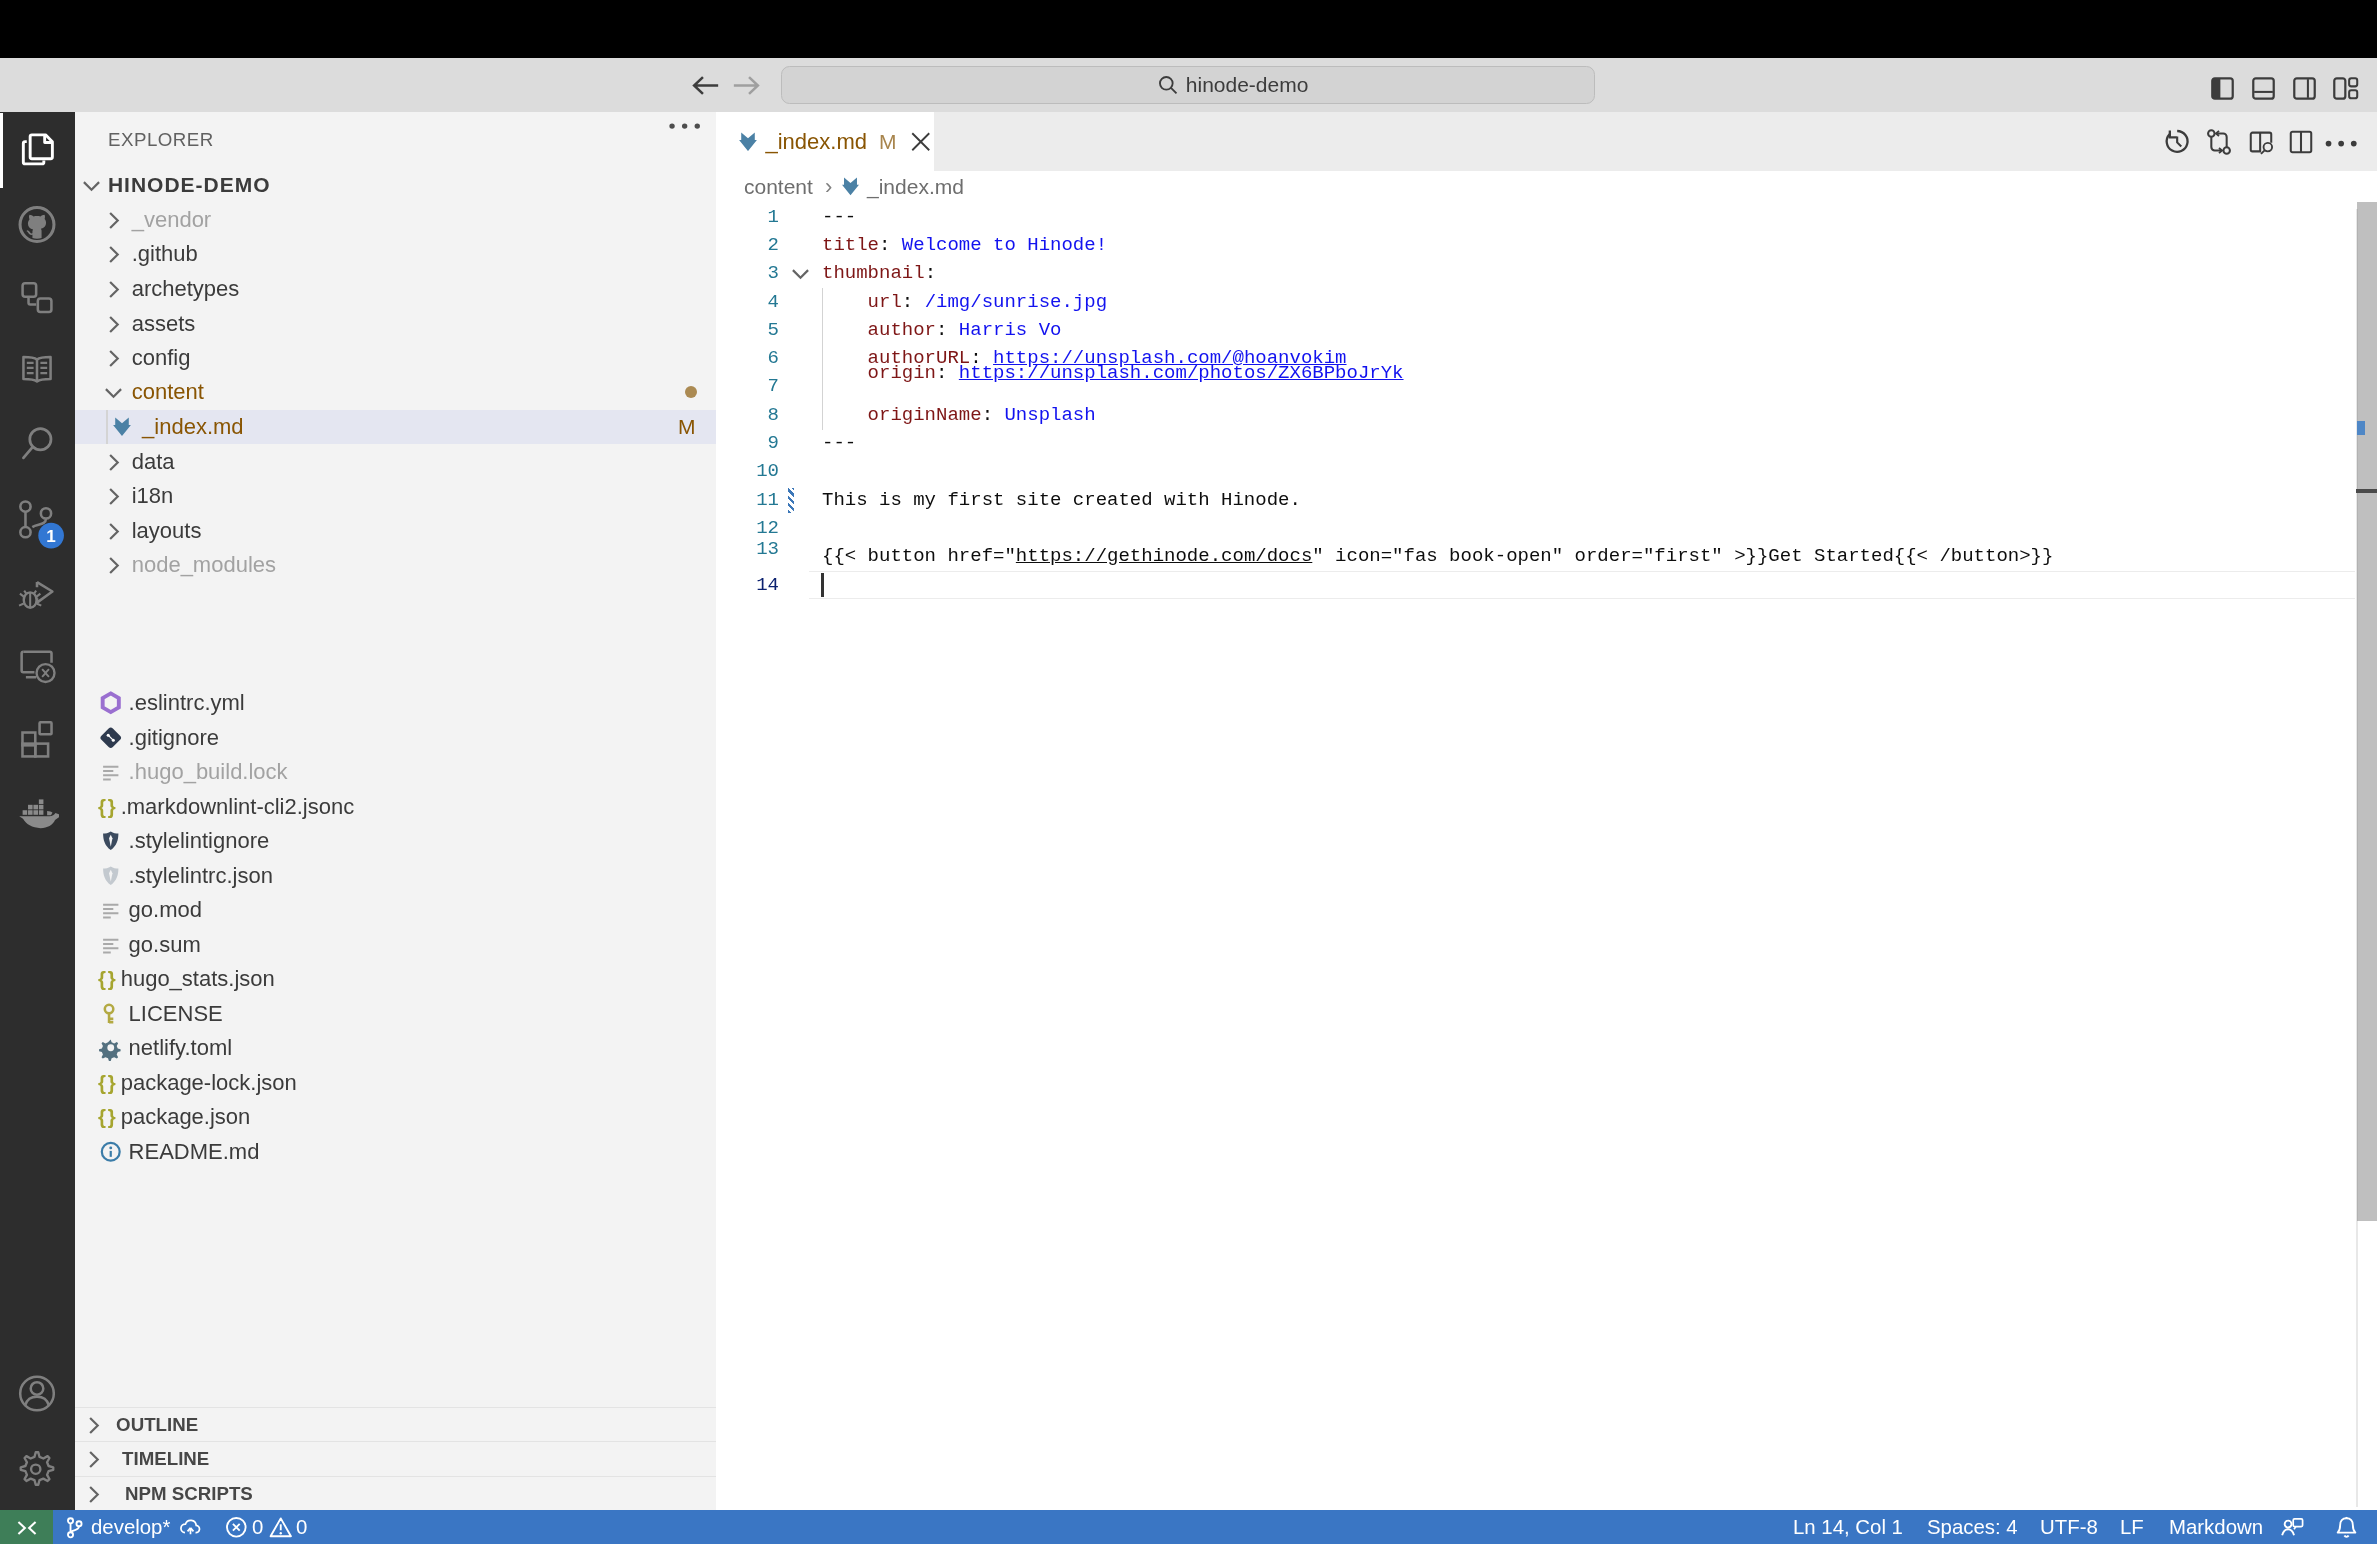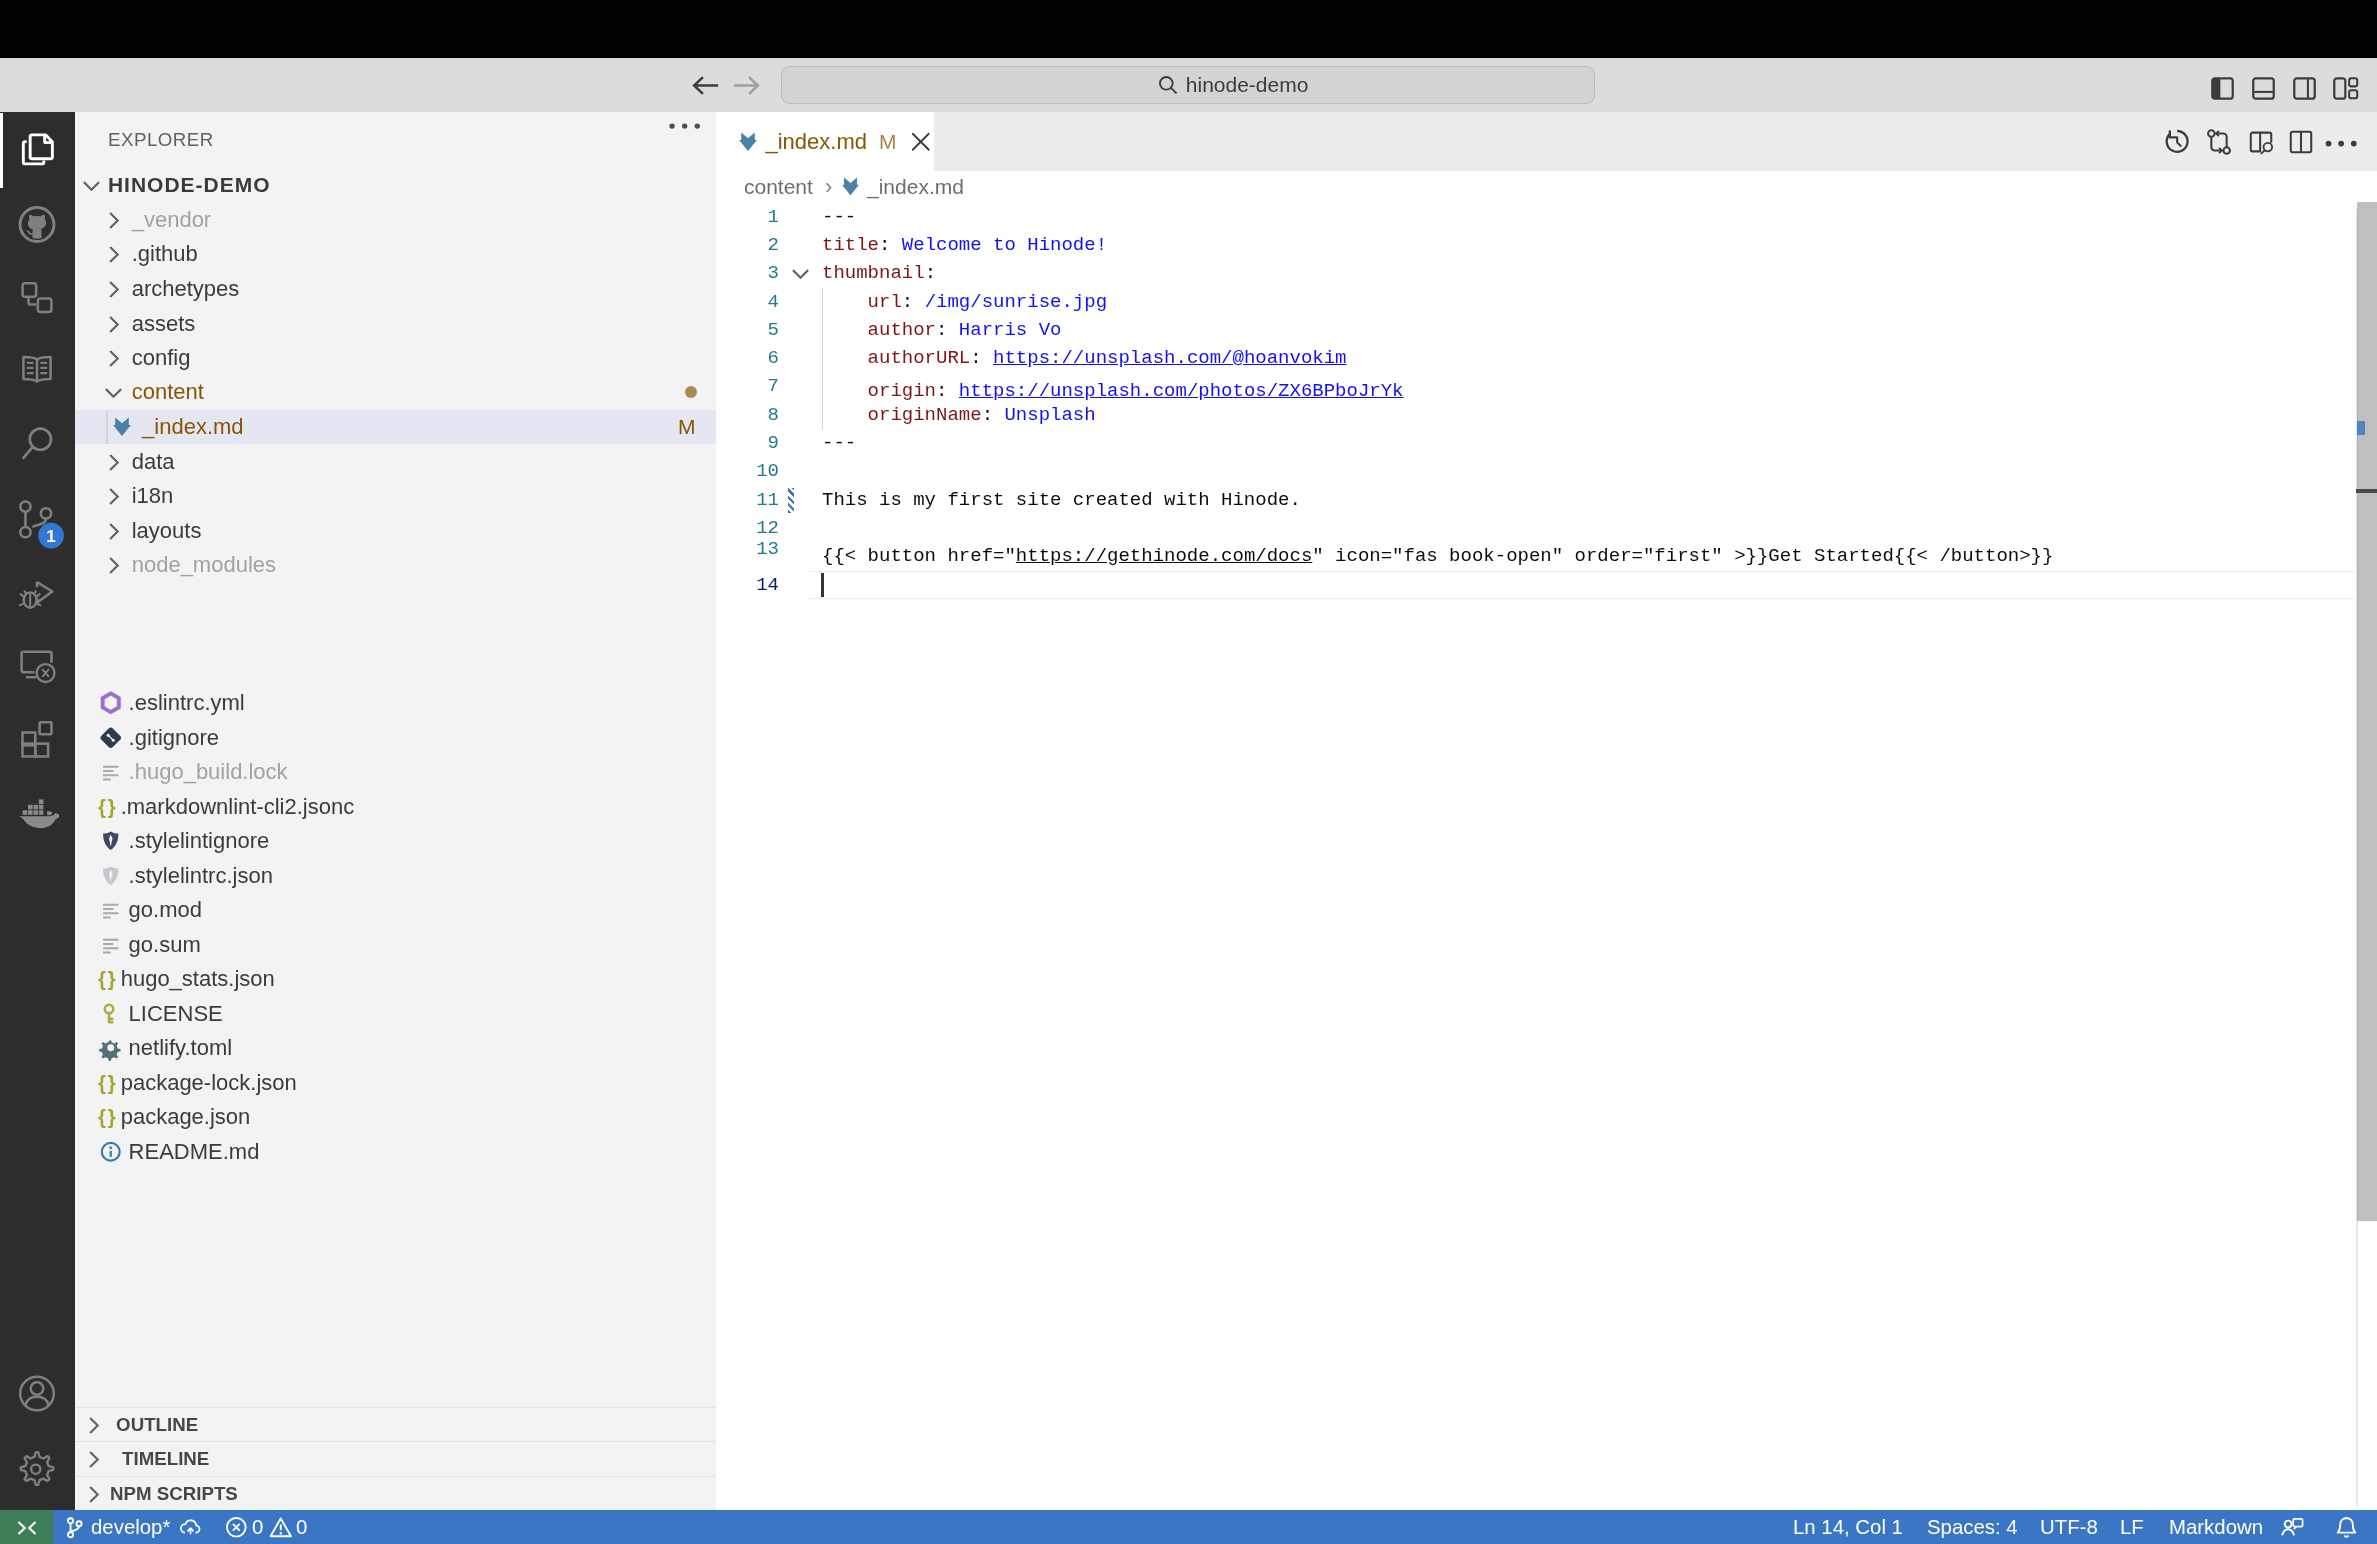--- a/index.html
+++ b/index.html
@@ -425,21 +425,21 @@
         </svg>
       </span>
       <span style="margin-left:15px">TIMELINE</span>
     </div>
   <div class="sect" style="top:1364px">
       <span class="tchev">
         <svg width="27" height="27" viewBox="0 0 32 32">
           <path d="M12 7 l9 9 -9 9" stroke="#646464" stroke-width="2.6" fill="none"></path>
         </svg>
       </span>
-      <span style="margin-left:3px">NPM SCRIPTS</span>
+      <span style="margin-left:18px">NPM SCRIPTS</span>
     </div>
 </div>
 
 <div class="abs" id="tabstrip">
   <div id="tab1">
     <span style="margin-left:23px; display:flex">
         <svg width="18" height="19.5" viewBox="0 0 21 23">
           <path d="M2.5 0.5 L10.5 7.5 L18.5 0.5 L18.5 9.5 L21 9.5 L10.5 22.5 L0 9.5 L2.5 9.5 Z" fill="#4b81a5"></path>
         </svg>
       </span>
@@ -499,21 +499,21 @@
 <div class="cline" style="top:22px"><span class="k">title</span>:<span class="v">&nbsp;Welcome&nbsp;to&nbsp;Hinode!</span></div>
 <div class="lnum" style="top:50px">3</div>
 <div class="cline" style="top:50px"><span class="k">thumbnail</span>:</div>
 <div class="lnum" style="top:79px">4</div>
 <div class="cline" style="top:79px">&nbsp;&nbsp;&nbsp;&nbsp;<span class="k">url</span>:<span class="v">&nbsp;/img/sunrise.jpg</span></div>
 <div class="lnum" style="top:107px">5</div>
 <div class="cline" style="top:107px">&nbsp;&nbsp;&nbsp;&nbsp;<span class="k">author</span>:<span class="v">&nbsp;Harris&nbsp;Vo</span></div>
 <div class="lnum" style="top:135px">6</div>
 <div class="cline" style="top:135px">&nbsp;&nbsp;&nbsp;&nbsp;<span class="k">authorURL</span>:&nbsp;<span class="v u">https://unsplash.com/@hoanvokim</span></div>
 <div class="lnum" style="top:163px">7</div>
-<div class="cline" style="top:168px">&nbsp;&nbsp;&nbsp;&nbsp;<span class="k">origin</span>:&nbsp;<span class="v u">https://unsplash.com/photos/ZX6BPboJrYk</span></div>
+<div class="cline" style="top:150px">&nbsp;&nbsp;&nbsp;&nbsp;<span class="k">origin</span>:&nbsp;<span class="v u">https://unsplash.com/photos/ZX6BPboJrYk</span></div>
 <div class="lnum" style="top:192px">8</div>
 <div class="cline" style="top:192px">&nbsp;&nbsp;&nbsp;&nbsp;<span class="k">originName</span>:<span class="v">&nbsp;Unsplash</span></div>
 <div class="lnum" style="top:220px">9</div>
 <div class="cline" style="top:220px">---</div>
 <div class="lnum" style="top:248px">10</div>
 <div class="lnum" style="top:277px">11</div>
 <div class="cline" style="top:277px">This&nbsp;is&nbsp;my&nbsp;first&nbsp;site&nbsp;created&nbsp;with&nbsp;Hinode.</div>
 <div class="lnum" style="top:305px">12</div>
 <div class="lnum" style="top:326px">13</div>
 <div class="cline" style="top:333px">{{&lt;&nbsp;button&nbsp;href="<span class="u">https://gethinode.com/docs</span>"&nbsp;icon="fas&nbsp;book-open"&nbsp;order="first"&nbsp;&gt;}}Get&nbsp;Started{{&lt;&nbsp;/button&gt;}}</div>

